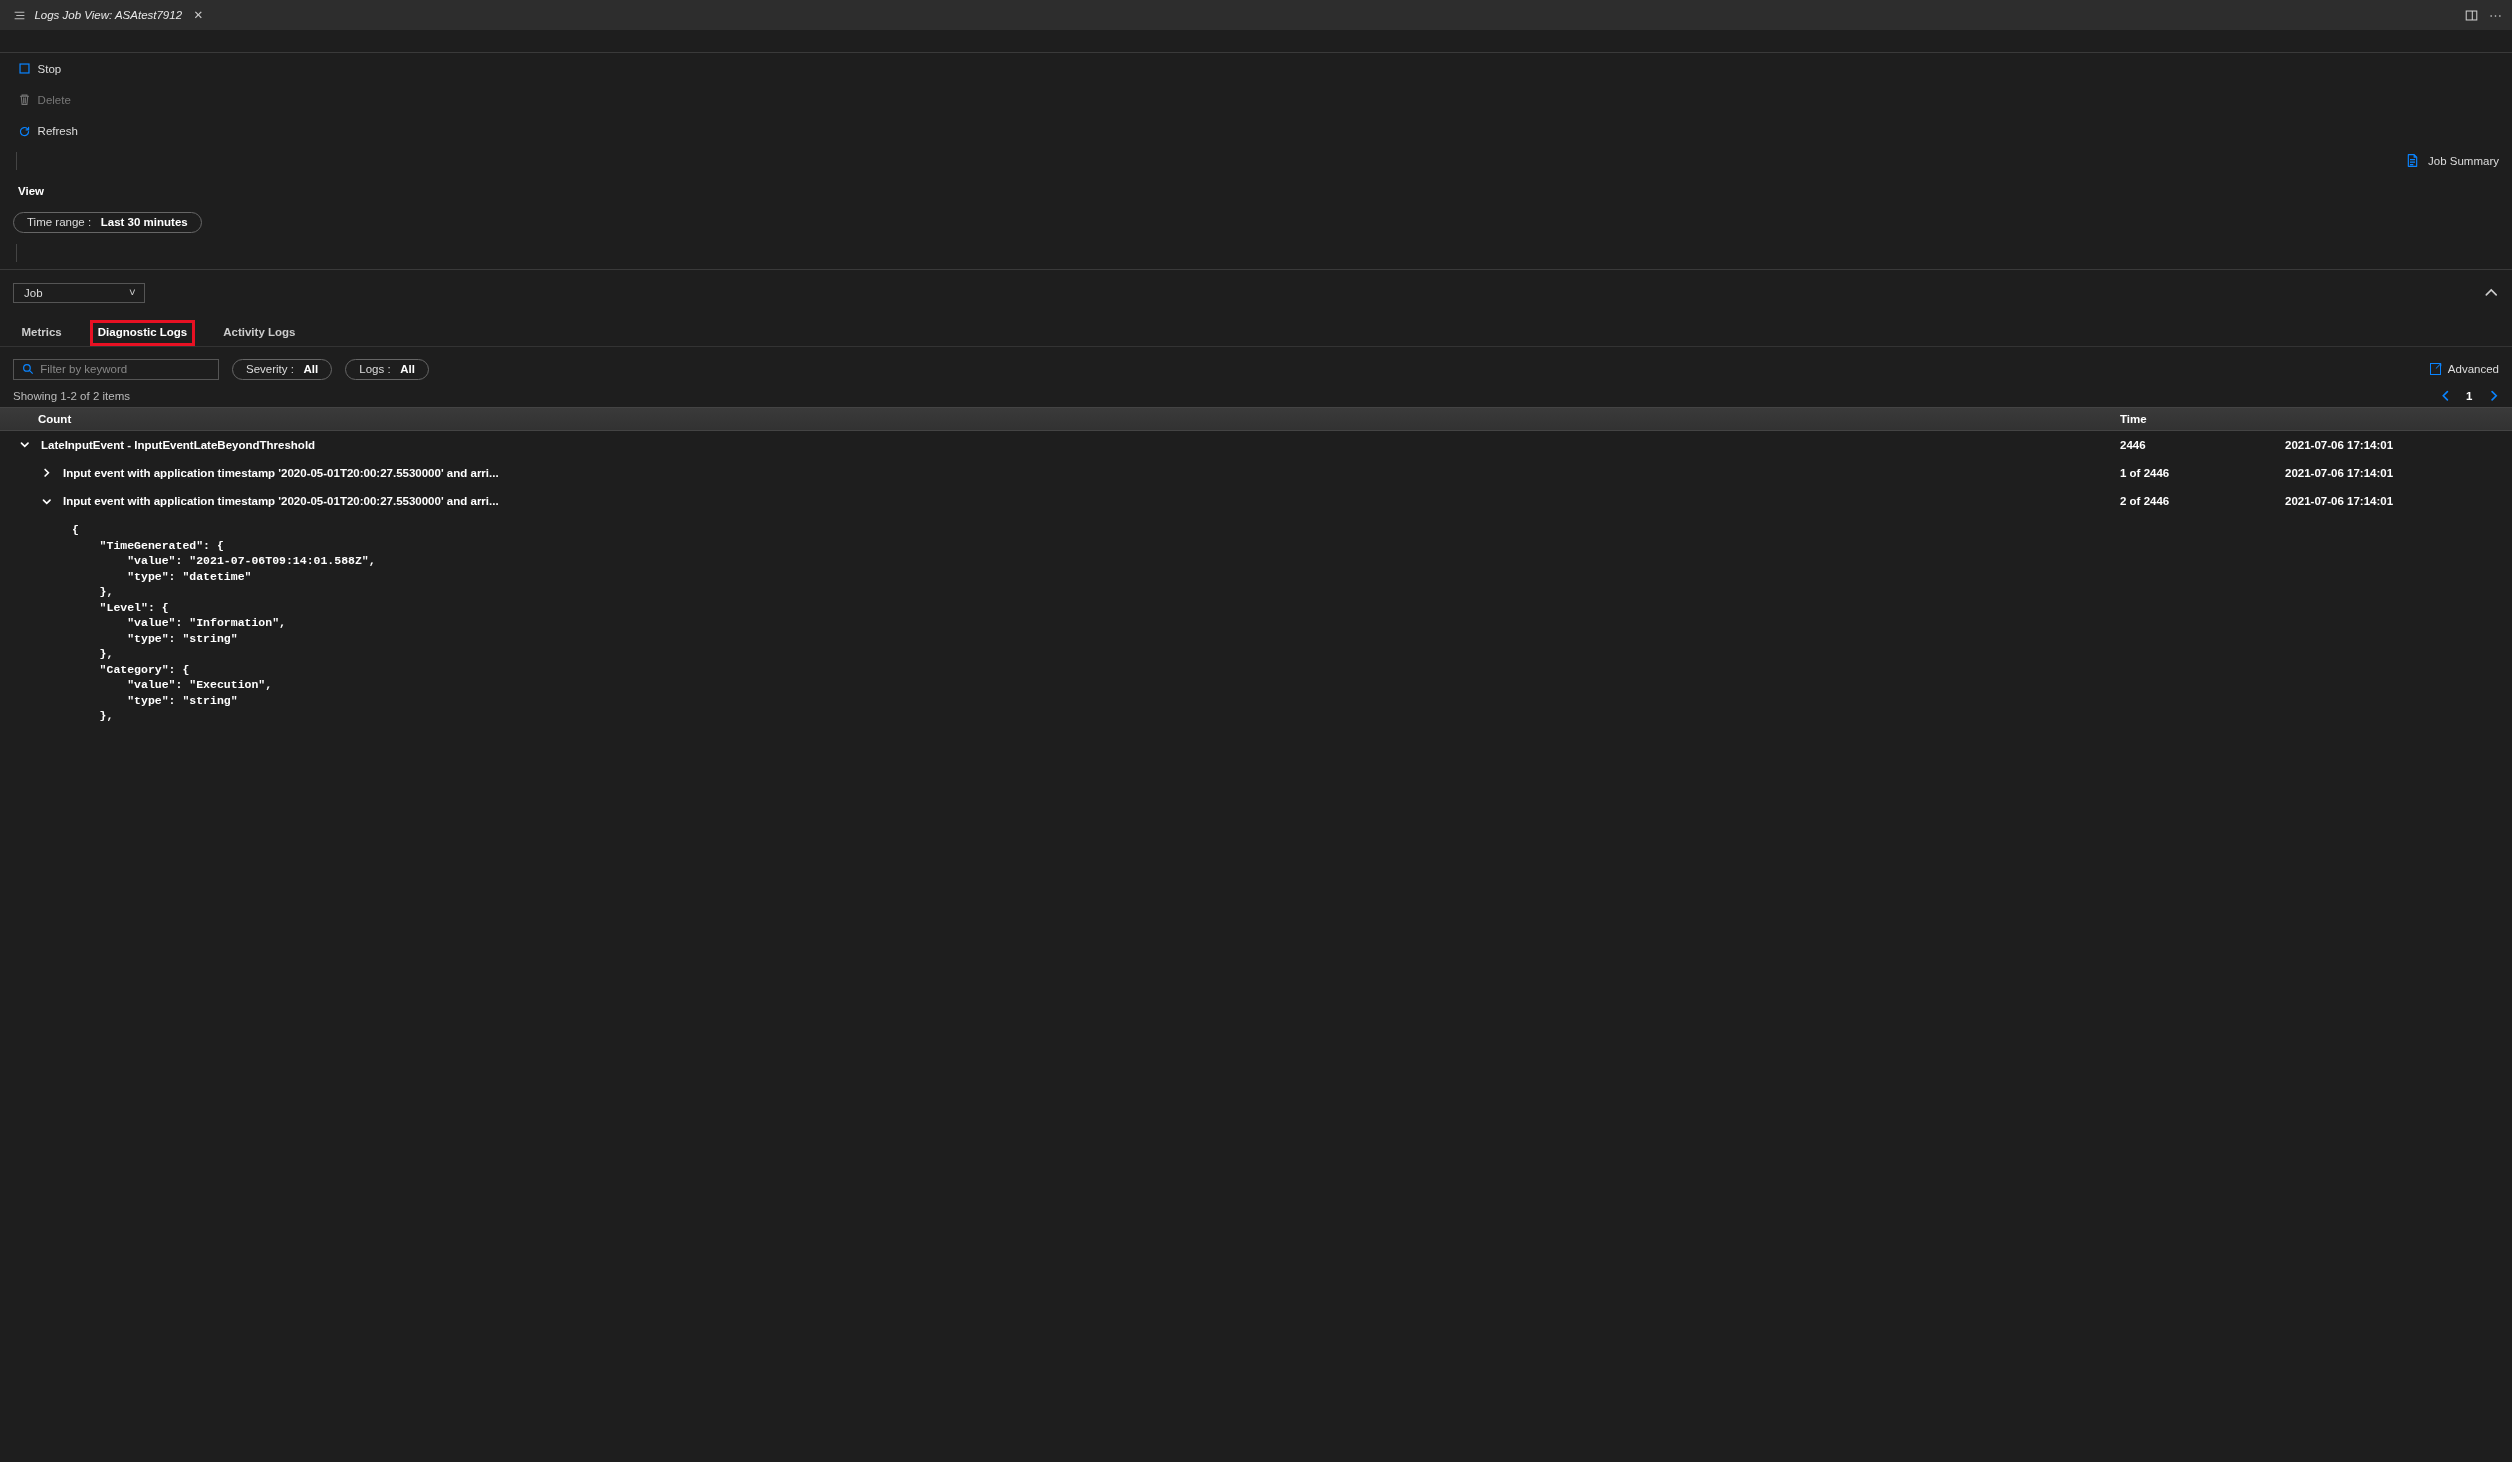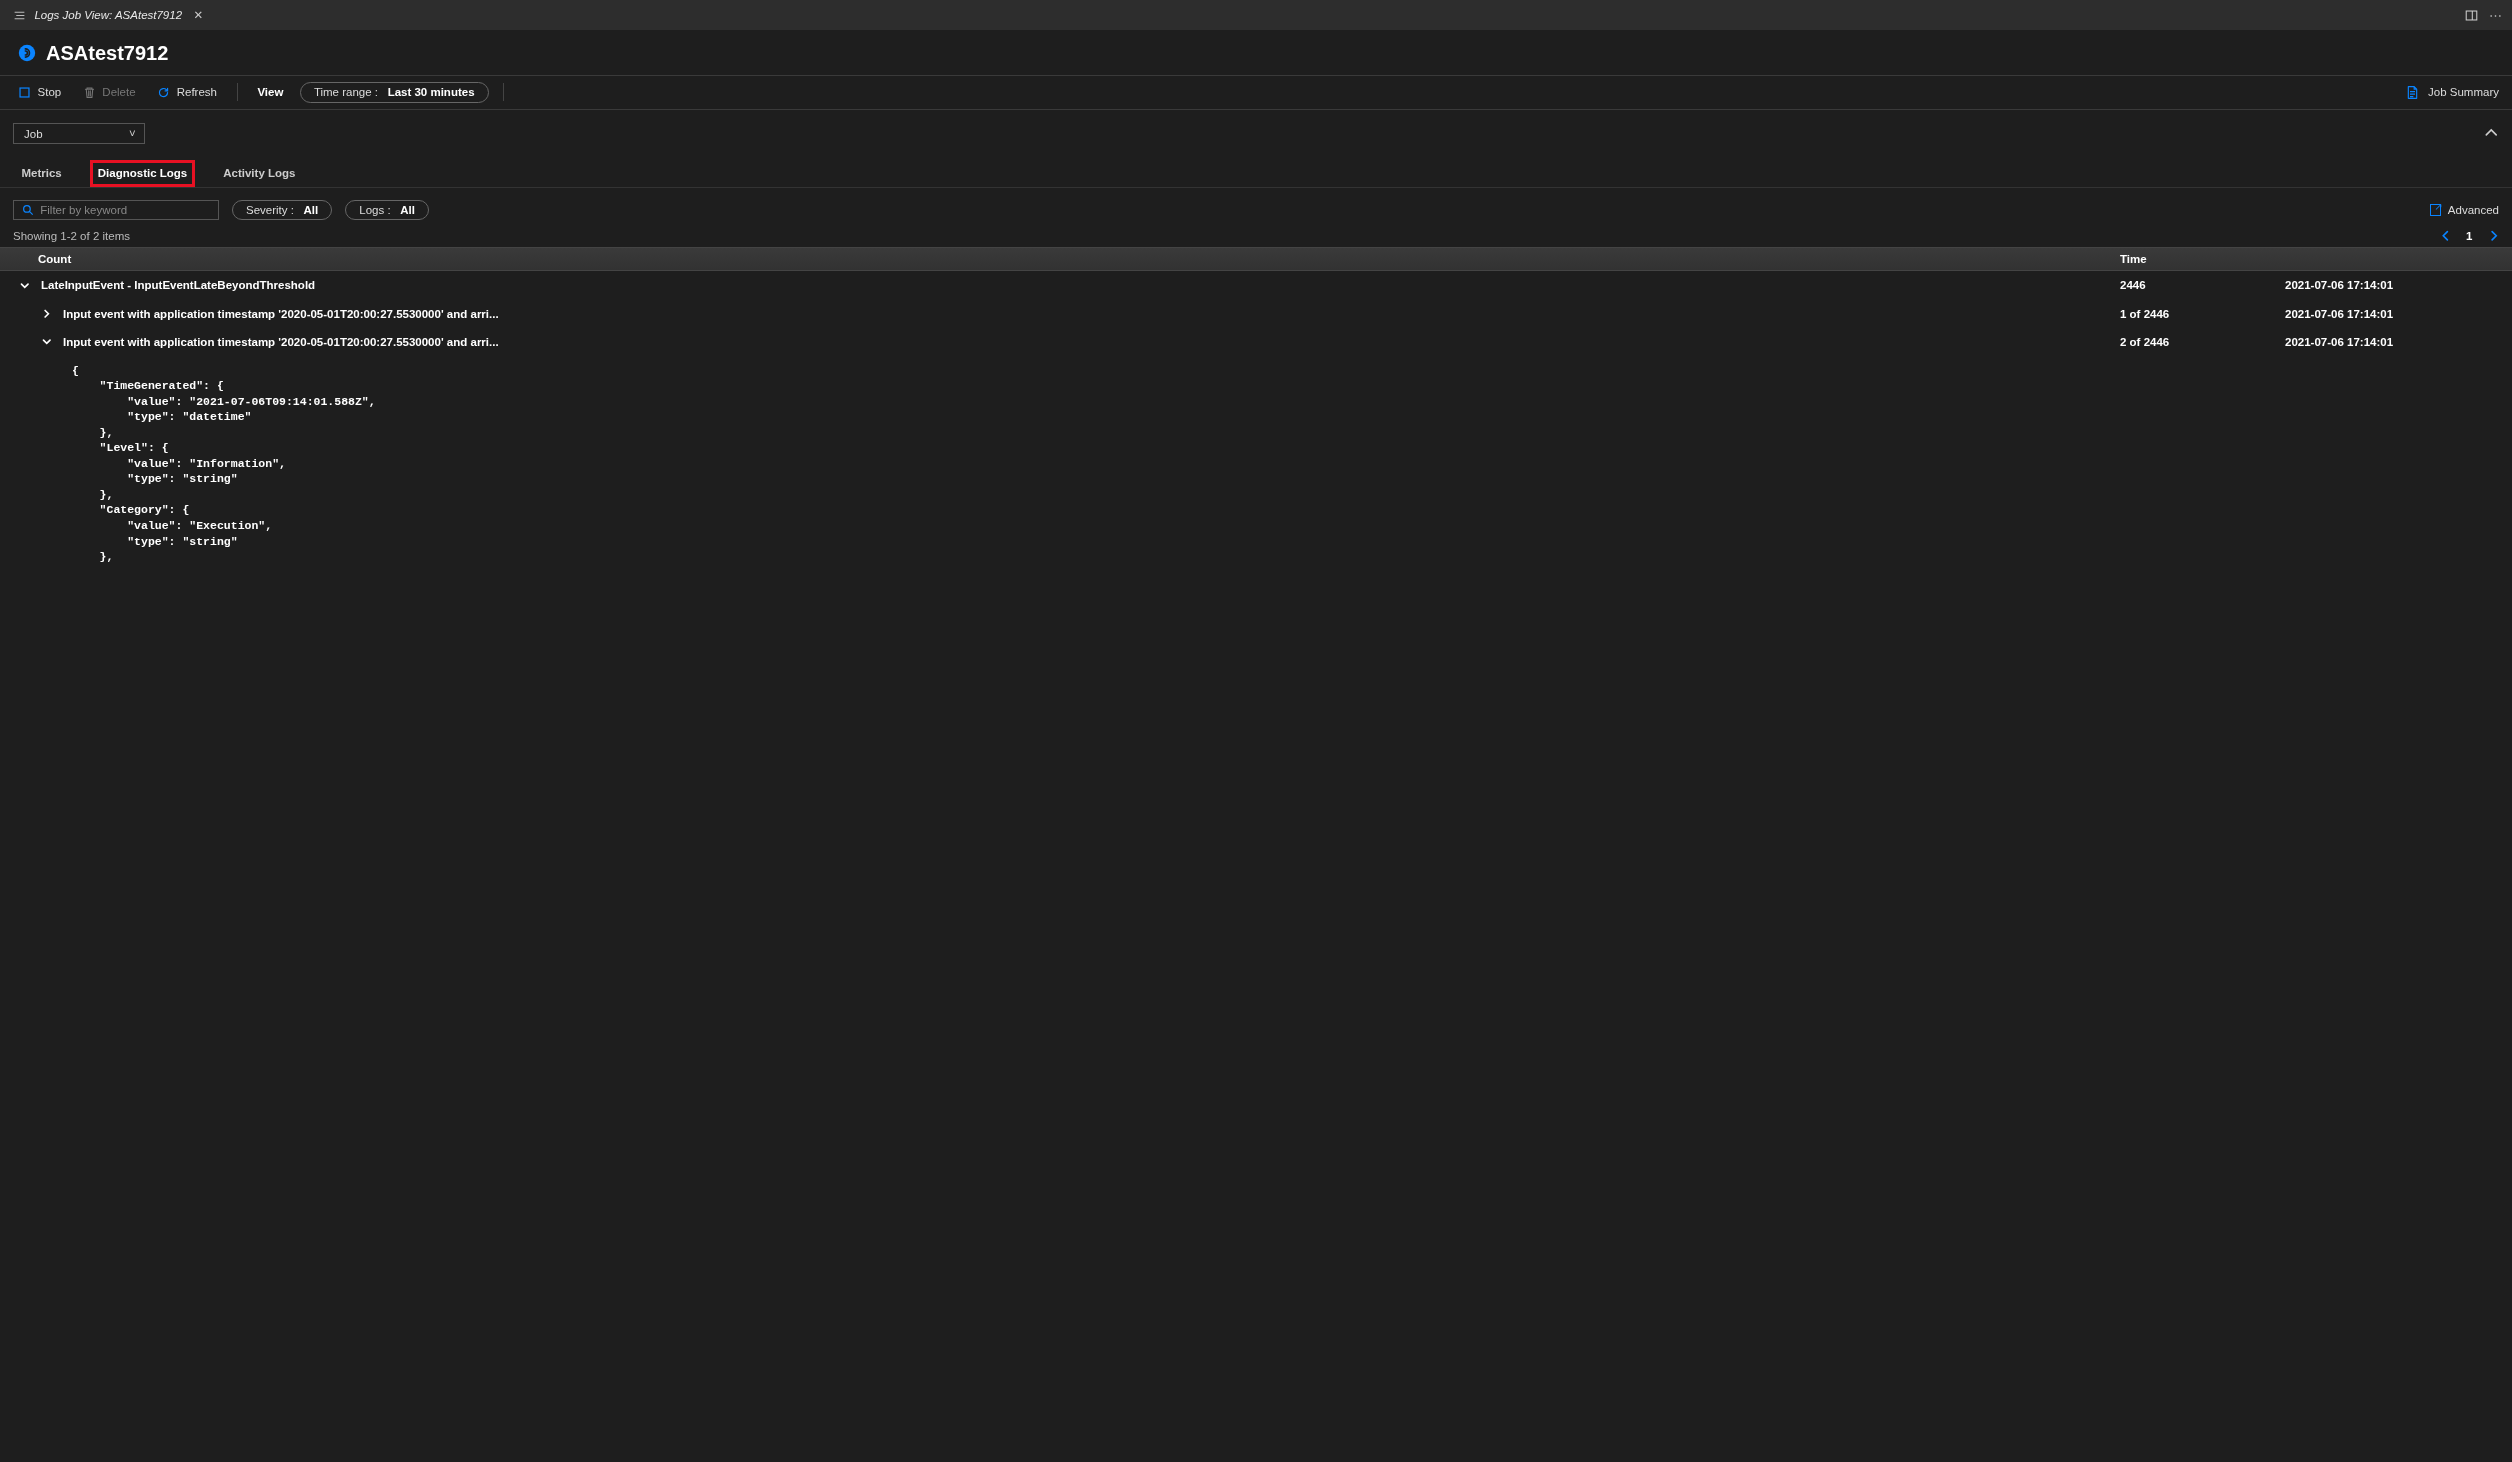--- a/index.html
+++ b/index.html
@@ -54,21 +54,21 @@
   .header-meta .label { font-weight: 600; color: #fff; margin-right: 5px;}
   .header-meta .val { color: #ccc; }
   .toolbar {
     display: flex;
     align-items: center;
     justify-content: space-between;
     padding: 6.6px 13px;
     border-top: 0.8px solid #3a3a3a;
     border-bottom: 0.8px solid #3a3a3a;
   }
-  .toolbar-left { display: flex; align-items: center; gap: 11.5px; }
+  .toolbar-left { display: flex; align-items: flex-start; gap: 11.5px; flex-direction: column; }
   .tb-btn {
     display: inline-flex;
     align-items: center;
     gap: 6.6px;
     color: #ddd;
     cursor: pointer;
     font-size: 11.5px;
     padding: 3.3px 5px;
   }
   .tb-btn.disabled { color: #777; cursor: default;}
@@ -228,29 +228,20 @@
       <svg width="13" height="13" viewBox="0 0 16 16" fill="none">
         <rect x="1.5" y="2.5" width="13" height="11" stroke="#ccc" stroke-width="1.3"></rect>
         <line x1="9" y1="2.5" x2="9" y2="13.5" stroke="#ccc" stroke-width="1.3"></line>
       </svg>
     </span>
     <span class="icon">⋯</span>
   </div>
 </div>
 
 <div class="header">
-  <div class="header-title-row">
-    <span class="azure-icon">
-      <svg width="18" height="18" viewBox="0 0 22 22">
-        <circle cx="11" cy="11" r="10" fill="#0a84ff"></circle>
-        <path d="M9 6 a4 4 0 0 1 0 10 M9 8.5 a2 2 0 0 1 0 5" stroke="#1e1e1e" stroke-width="2" fill="none" stroke-linecap="round"></path>
-      </svg>
-    </span>
-    <span class="job-name">ASAtest7912</span>
-  </div>
 </div>
 
 <div class="toolbar">
   <div class="toolbar-left">
     <div class="tb-btn">
       <span class="ic">
         <svg width="13" height="13" viewBox="0 0 16 16">
             <rect x="2.5" y="2.5" width="11" height="11" stroke="#0a84ff" stroke-width="1.5" fill="none"></rect>
           </svg>
       </span>

